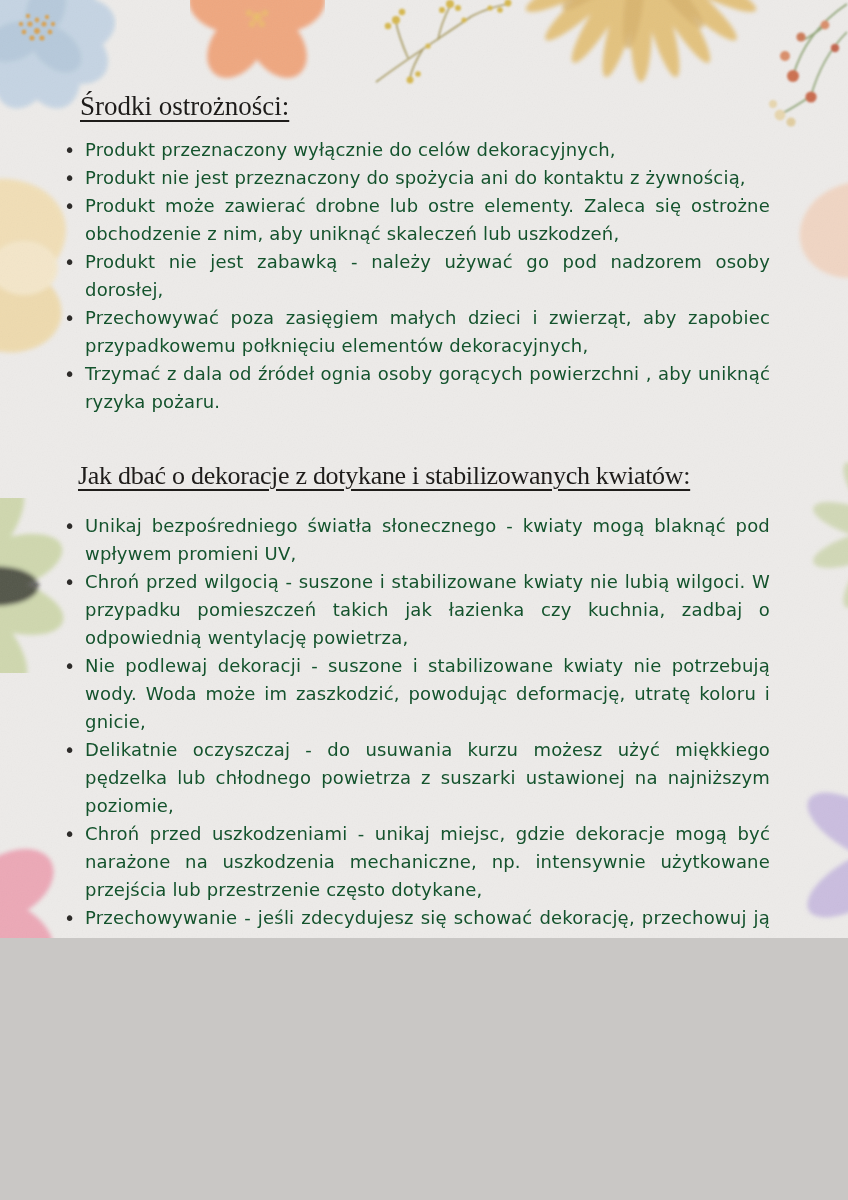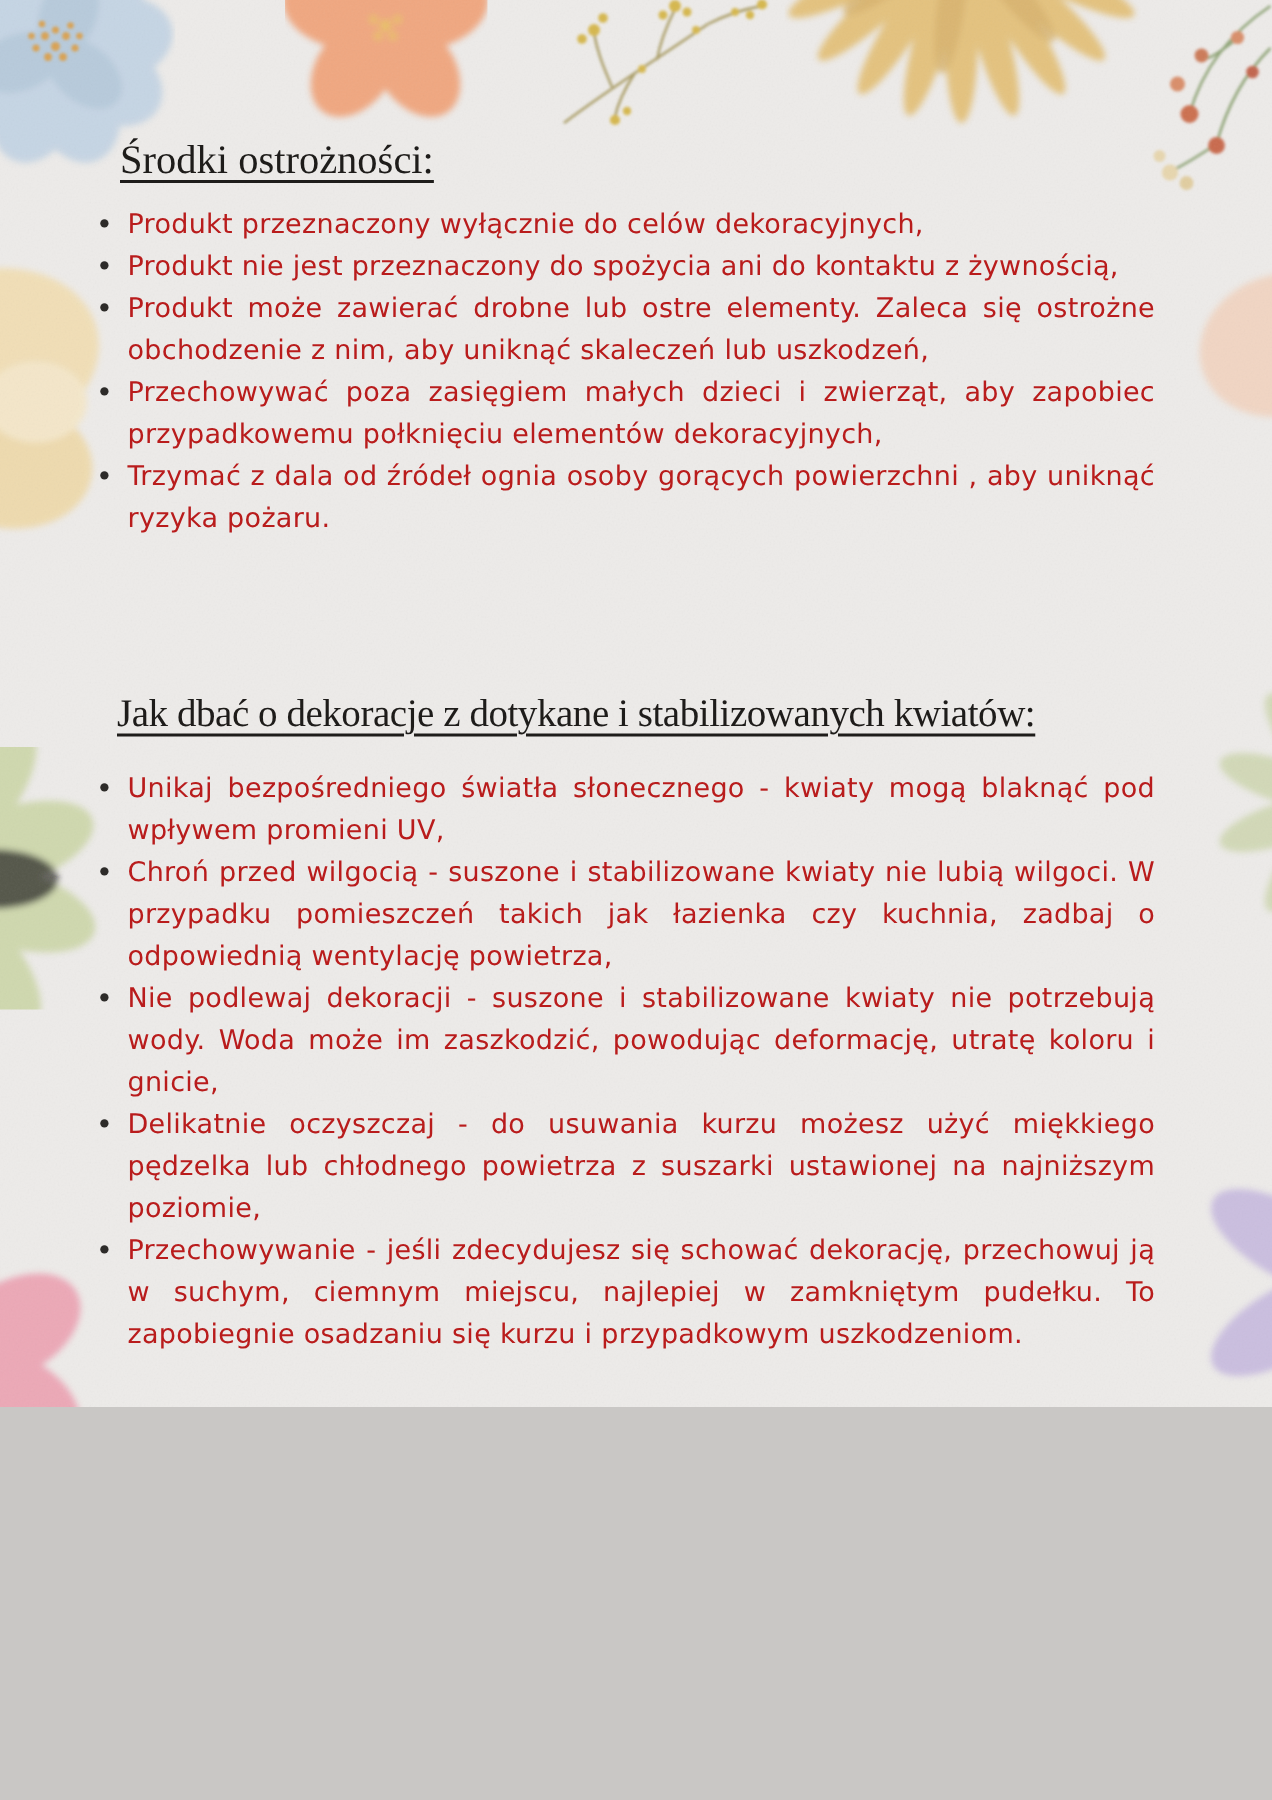--- a/index.html
+++ b/index.html
@@ -21,21 +21,21 @@
   #sec1-title{left:80px;top:88px;font-size:27px;line-height:36px;}
   #sec2-title{left:78px;top:456px;font-size:26px;line-height:40px;letter-spacing:-0.3px;}
   ul.blist{
     position:absolute;left:64px;width:706px;margin:0;padding:0;list-style:none;
   }
   #list1{top:136px;}
   #list2{top:512px;}
   ul.blist li{
     position:relative;padding-left:21px;margin:0;
     font-size:18px;line-height:28px;letter-spacing:0.2px;
-    text-align:justify;text-justify:inter-word;color:#b91c1c;
+    text-align:justify;text-justify:inter-word;color:#14532d;
   }
   ul.blist li::before{
     content:"\2022";position:absolute;left:0;top:0;
     font-size:19px;line-height:28px;color:#2d2b29;
   }
   .brand{
     position:absolute;left:0;top:1092px;width:100%;text-align:center;
     font-family:"Liberation Serif","DejaVu Serif",serif;
     font-size:40px;line-height:44px;font-weight:400;color:#de9597;letter-spacing:0.5px;
     z-index:2;
@@ -365,31 +365,33 @@
   </svg>
 
   <div class="content">
 
     <h2 class="sec-title" id="sec1-title">Środki ostrożności:</h2>
 
     <ul class="blist" id="list1">
         <li>Produkt przeznaczony wyłącznie do celów dekoracyjnych,</li>
         <li>Produkt nie jest przeznaczony do spożycia ani do kontaktu z żywnością,</li>
         <li>Produkt może zawierać drobne lub ostre elementy. Zaleca się ostrożne obchodzenie z nim, aby uniknąć skaleczeń lub uszkodzeń,</li>
+        <li>Produkt nie jest zabawką - należy używać go pod nadzorem osoby dorosłej,</li>
         <li>Przechowywać poza zasięgiem małych dzieci i zwierząt, aby zapobiec przypadkowemu połknięciu elementów dekoracyjnych,</li>
         <li>Trzymać z dala od źródeł ognia osoby gorących powierzchni , aby uniknąć ryzyka pożaru.</li>
       </ul>
 
     <h2 class="sec-title" id="sec2-title">Jak dbać o dekoracje z dotykane i stabilizowanych kwiatów:</h2>
 
     <ul class="blist" id="list2">
         <li>Unikaj bezpośredniego światła słonecznego - kwiaty mogą blaknąć pod wpływem promieni UV,</li>
         <li>Chroń przed wilgocią - suszone i stabilizowane kwiaty nie lubią wilgoci. W przypadku pomieszczeń takich jak łazienka czy kuchnia, zadbaj o odpowiednią wentylację powietrza,</li>
         <li>Nie podlewaj dekoracji - suszone i stabilizowane kwiaty nie potrzebują wody. Woda może im zaszkodzić, powodując deformację, utratę koloru i gnicie,</li>
         <li>Delikatnie oczyszczaj - do usuwania kurzu możesz użyć miękkiego pędzelka lub chłodnego powietrza z suszarki ustawionej na najniższym poziomie,</li>
+        <li>Chroń przed uszkodzeniami - unikaj miejsc, gdzie dekoracje mogą być narażone na uszkodzenia mechaniczne, np. intensywnie użytkowane przejścia lub przestrzenie często dotykane,</li>
         <li>Przechowywanie - jeśli zdecydujesz się schować dekorację, przechowuj ją w suchym, ciemnym miejscu, najlepiej w zamkniętym pudełku. To zapobiegnie osadzaniu się kurzu i przypadkowym uszkodzeniom.</li>
       </ul>
 
   </div>
 
   <div class="watermark">pakamera.pl</div>
 
 </div>
 
 </body></html>

